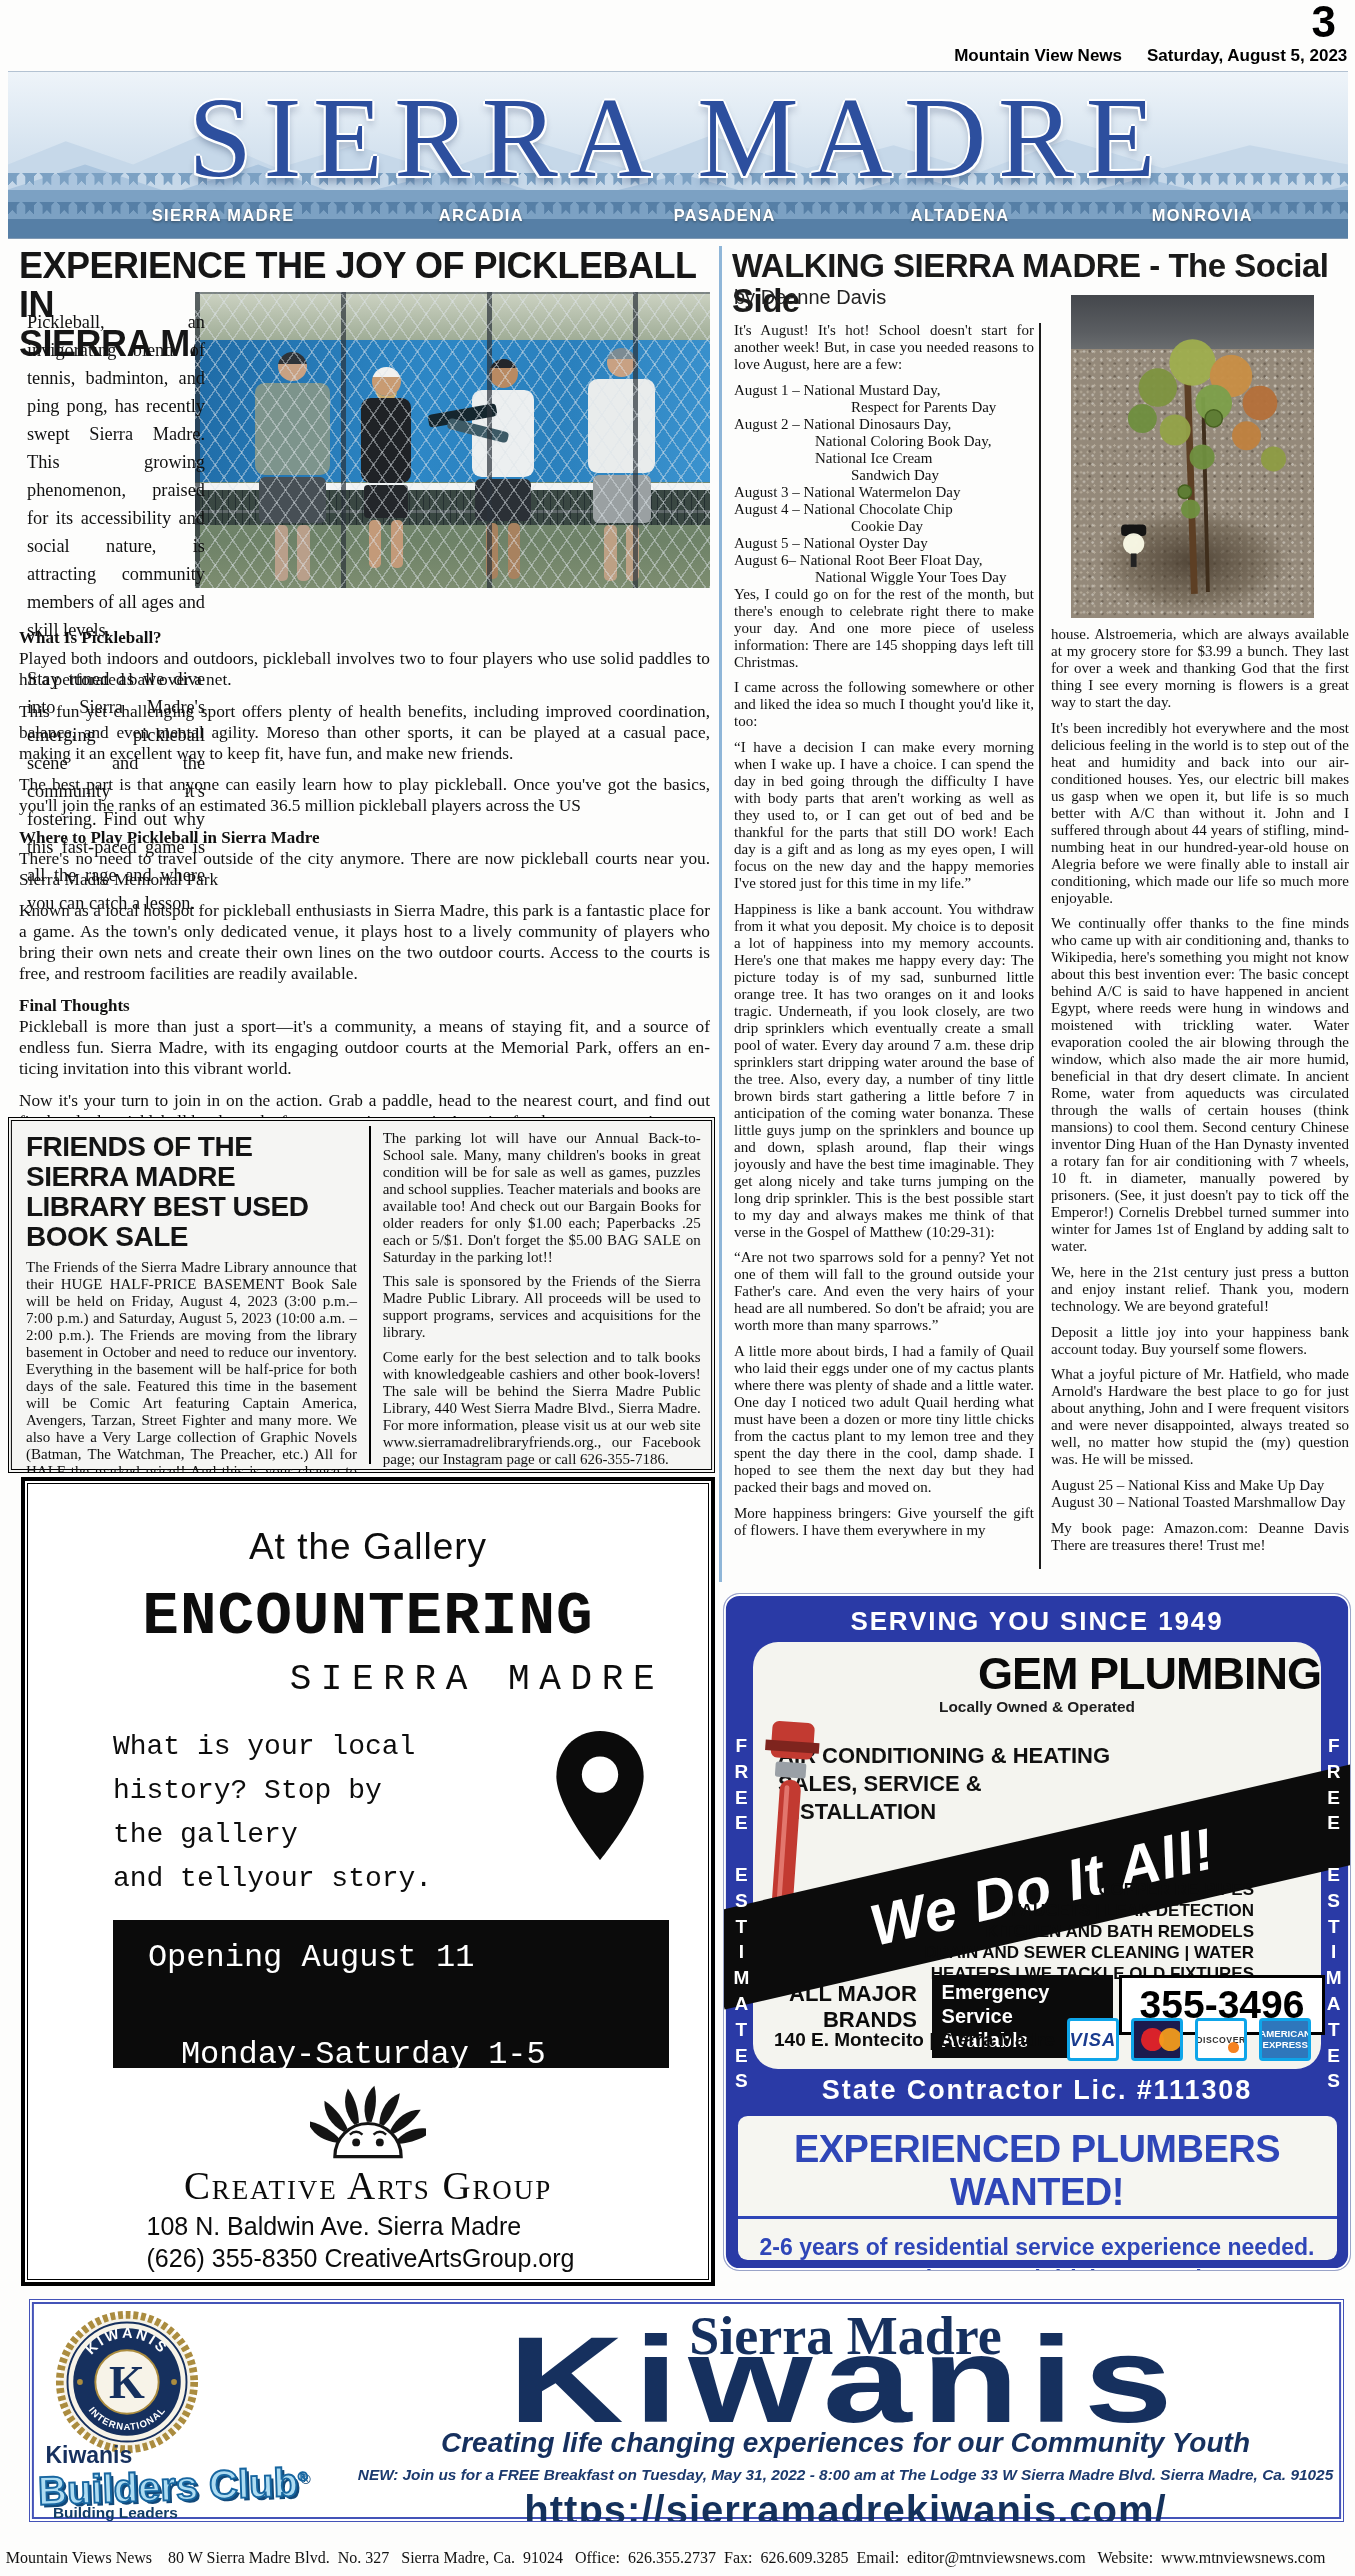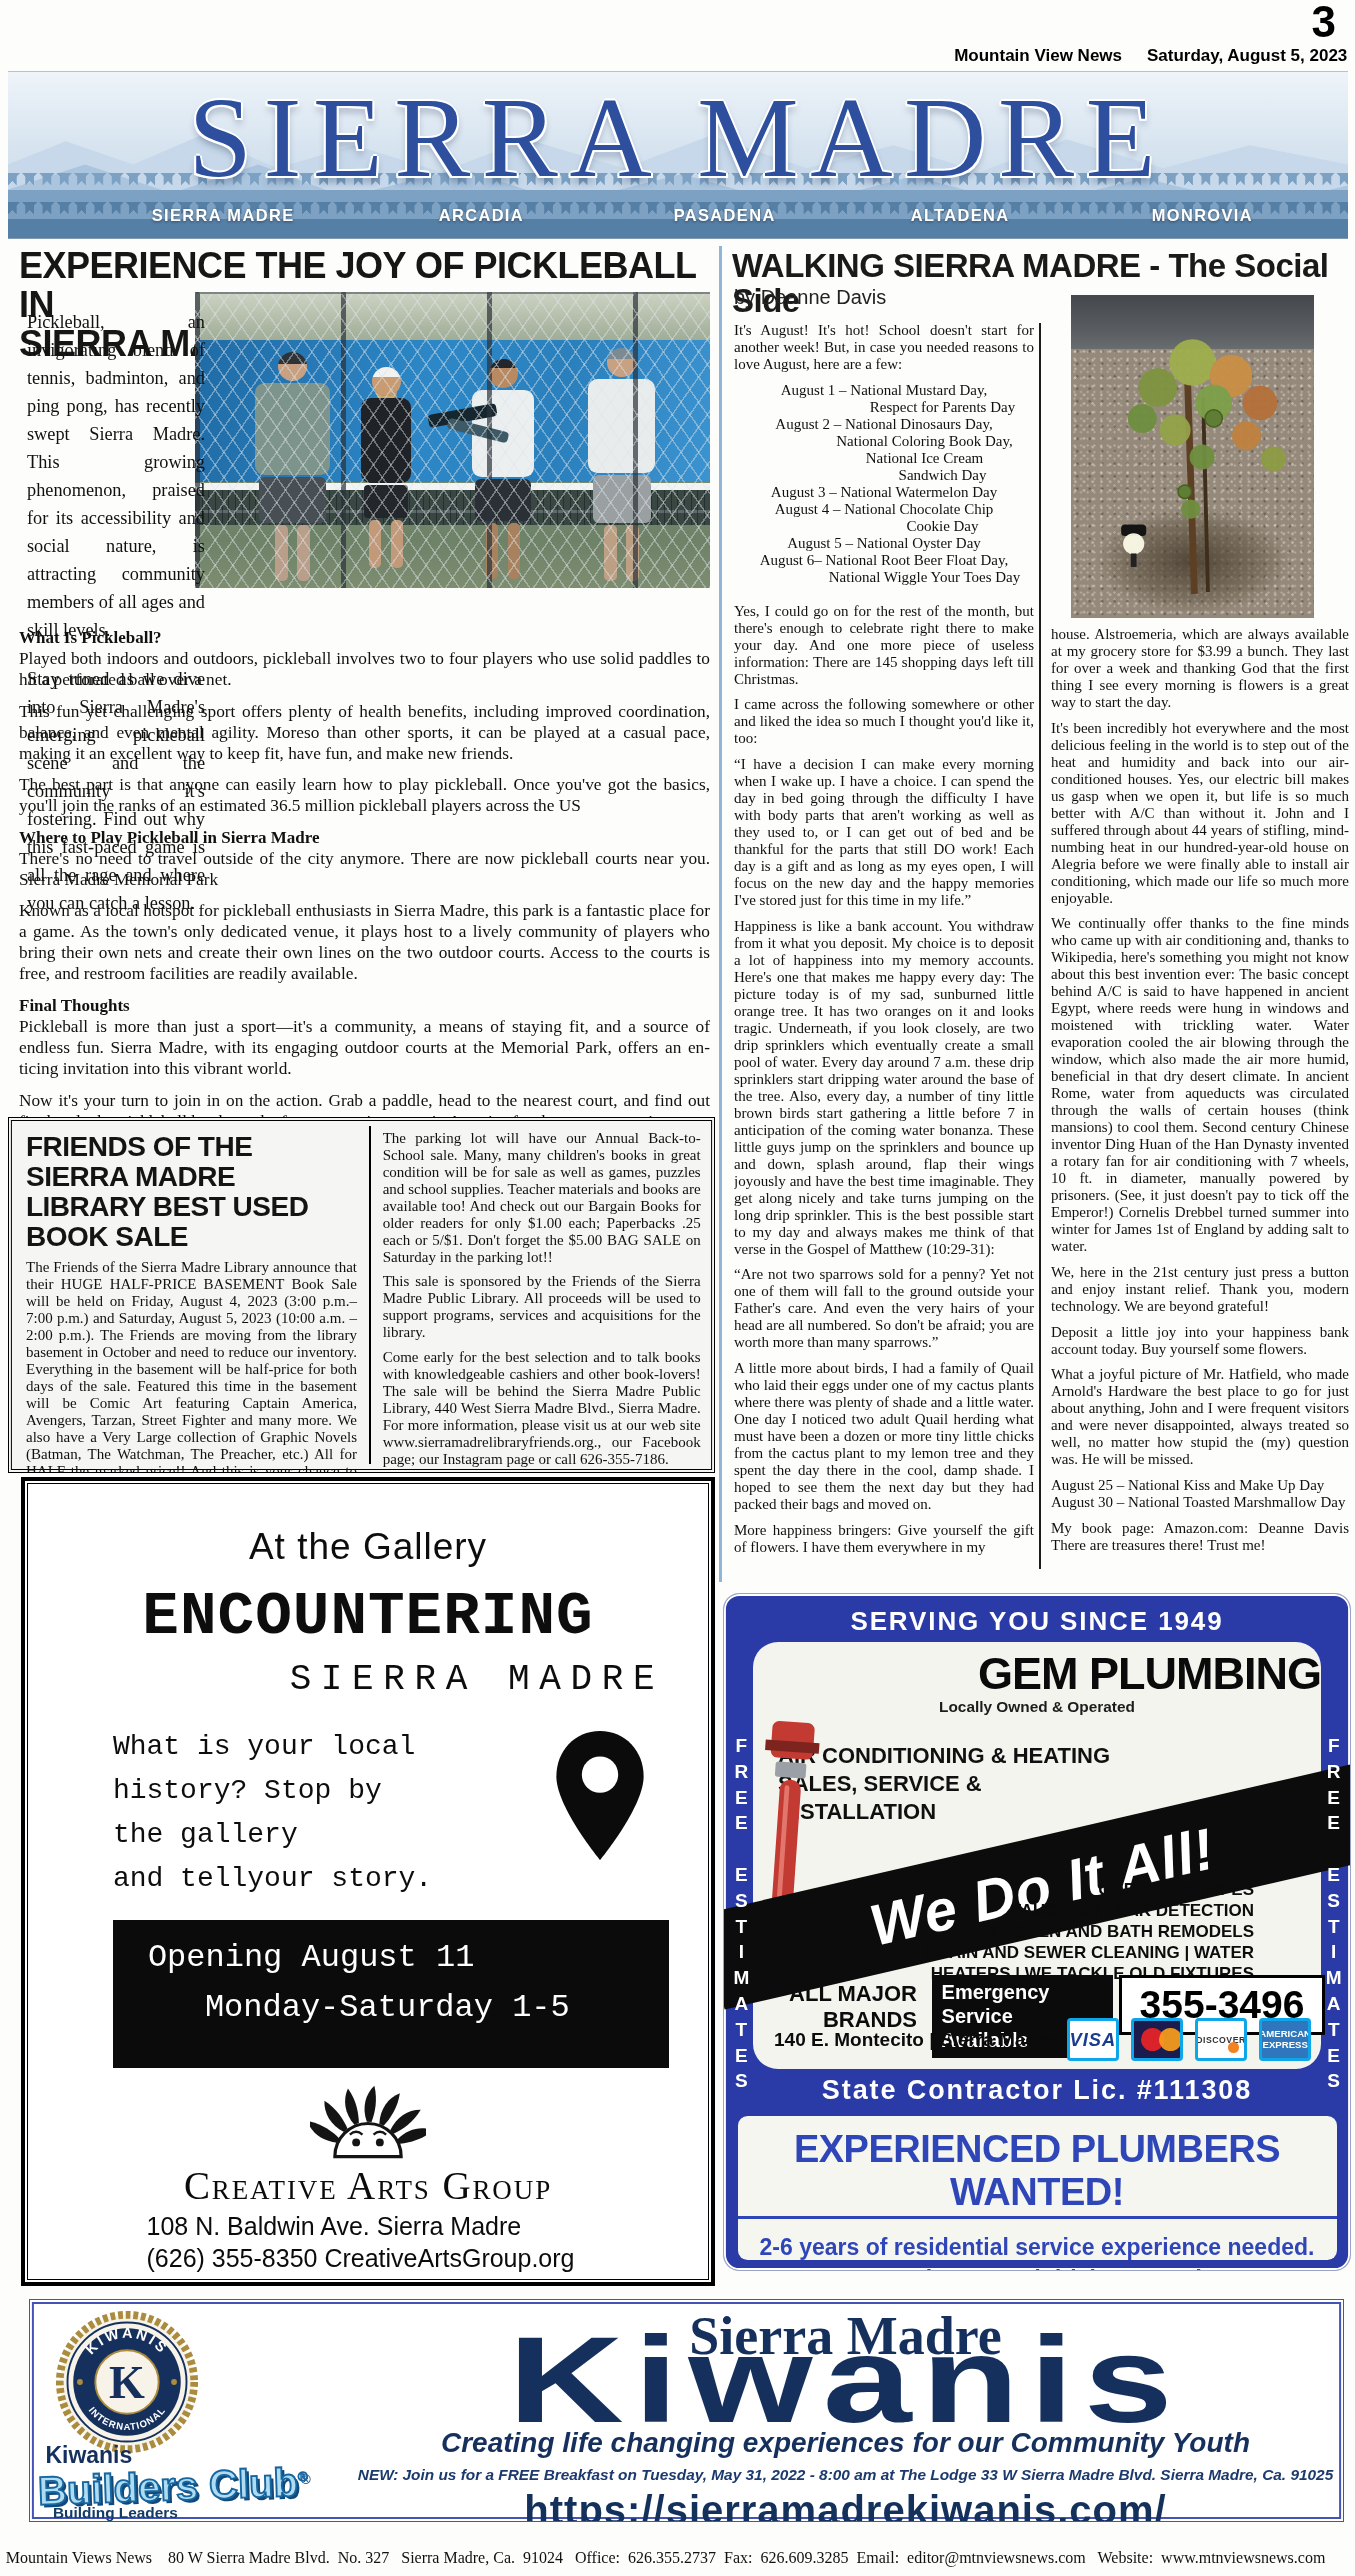--- a/index.html
+++ b/index.html
@@ -99,21 +99,21 @@
   #gallery{position:absolute;left:21px;top:1477px;width:686px;height:801px;background:#fff;border:4.8px solid #000;}
   #gallery .inner{position:absolute;inset:1.9px;border:1.9px solid #000;overflow:hidden;}
   .g-at{margin-top:42px;text-align:center;font:400 37px "Liberation Sans",sans-serif;color:#0d0d0d;letter-spacing:1px;}
   .g-big{margin-top:17.3px;text-align:center;font:bold 61px/64px "Liberation Mono",monospace;color:#0d0d0d;letter-spacing:1px;}
   .g-sub{margin-top:9.6px;text-align:right;padding-right:44px;font:400 36px "Liberation Mono",monospace;letter-spacing:9.6px;color:#0d0d0d;}
   .g-row{display:flex;margin-top:25px;padding:0 58px 0 85px;justify-content:space-between;align-items:flex-start;}
   .g-lines{font:400 28px/44px "Liberation Mono",monospace;color:#0d0d0d;}
   .g-black{margin:19px 0 0 85px;width:556px;height:135px;background:#0b0b0b;color:#fff;
       font:400 32px/50px "Liberation Mono",monospace;padding-top:13.5px;}
   .g-black .l1{padding-left:35px;}
-  .g-black .l2{padding-left:92px;}
+  .g-black .l2{padding-left:68px;margin-top:47px;}
   .g-cag{margin-top:15.4px;text-align:center;}
   .g-cagname{font:400 39px "Liberation Serif",serif;font-variant:small-caps;letter-spacing:1.9px;color:#0b0b0b;}
   .g-addr{width:443px;margin:1.9px auto 0;text-align:left;font:400 25px/32px "Liberation Sans",sans-serif;color:#0b0b0b;}
 
   
   #gem{position:absolute;left:724px;top:1594px;width:626px;height:676px;background:#2a3aa6;border-radius:15.4px;
        box-shadow:0 0 0 1px #9aa4c8, inset 0 0 0 1.9px #fff;overflow:hidden;}
   .gem-serving{margin-top:11.6px;text-align:center;color:#fff;font:800 26px "Liberation Sans",sans-serif;letter-spacing:1.9px;}
   .gem-white{position:absolute;left:29px;right:29px;top:48px;height:427px;background:#f4f4ef;border-radius:25px;}
   .gem-name{margin-top:7.7px;text-align:right;font:900 45px/48px "Liberation Sans",sans-serif;letter-spacing:-1px;color:#0a0a0a;}
@@ -264,21 +264,21 @@
     </div>
   </div>
 
   <div id="walk-head">WALKING SIERRA MADRE - The Social Side</div>
   <div id="walk-by">by Deanne Davis</div>
   <div id="vline-blue"></div>
   <div id="vline-black"></div>
 
   <div id="walk-colA" class="walkcol just">
     <p>It's August! It's hot! School doesn't start for another week! But, in case you needed reasons to love August, here are a few:</p>
-    <div style="margin-bottom:17px;text-align:center;">
+    <div style="margin-bottom:0;text-align:left;">
       <div class="aug">August 1 – National Mustard Day,</div>
       <div class="aug i2">Respect  for Parents Day</div>
       <div class="aug">August 2 – National Dinosaurs Day,</div>
       <div class="aug i1">National Coloring Book Day,</div>
       <div class="aug i1">National Ice Cream</div>
       <div class="aug i2">Sandwich Day</div>
       <div class="aug">August 3 – National Watermelon Day</div>
       <div class="aug">August 4 – National Chocolate Chip</div>
       <div class="aug i2">Cookie Day</div>
       <div class="aug">August 5 – National Oyster Day</div>

